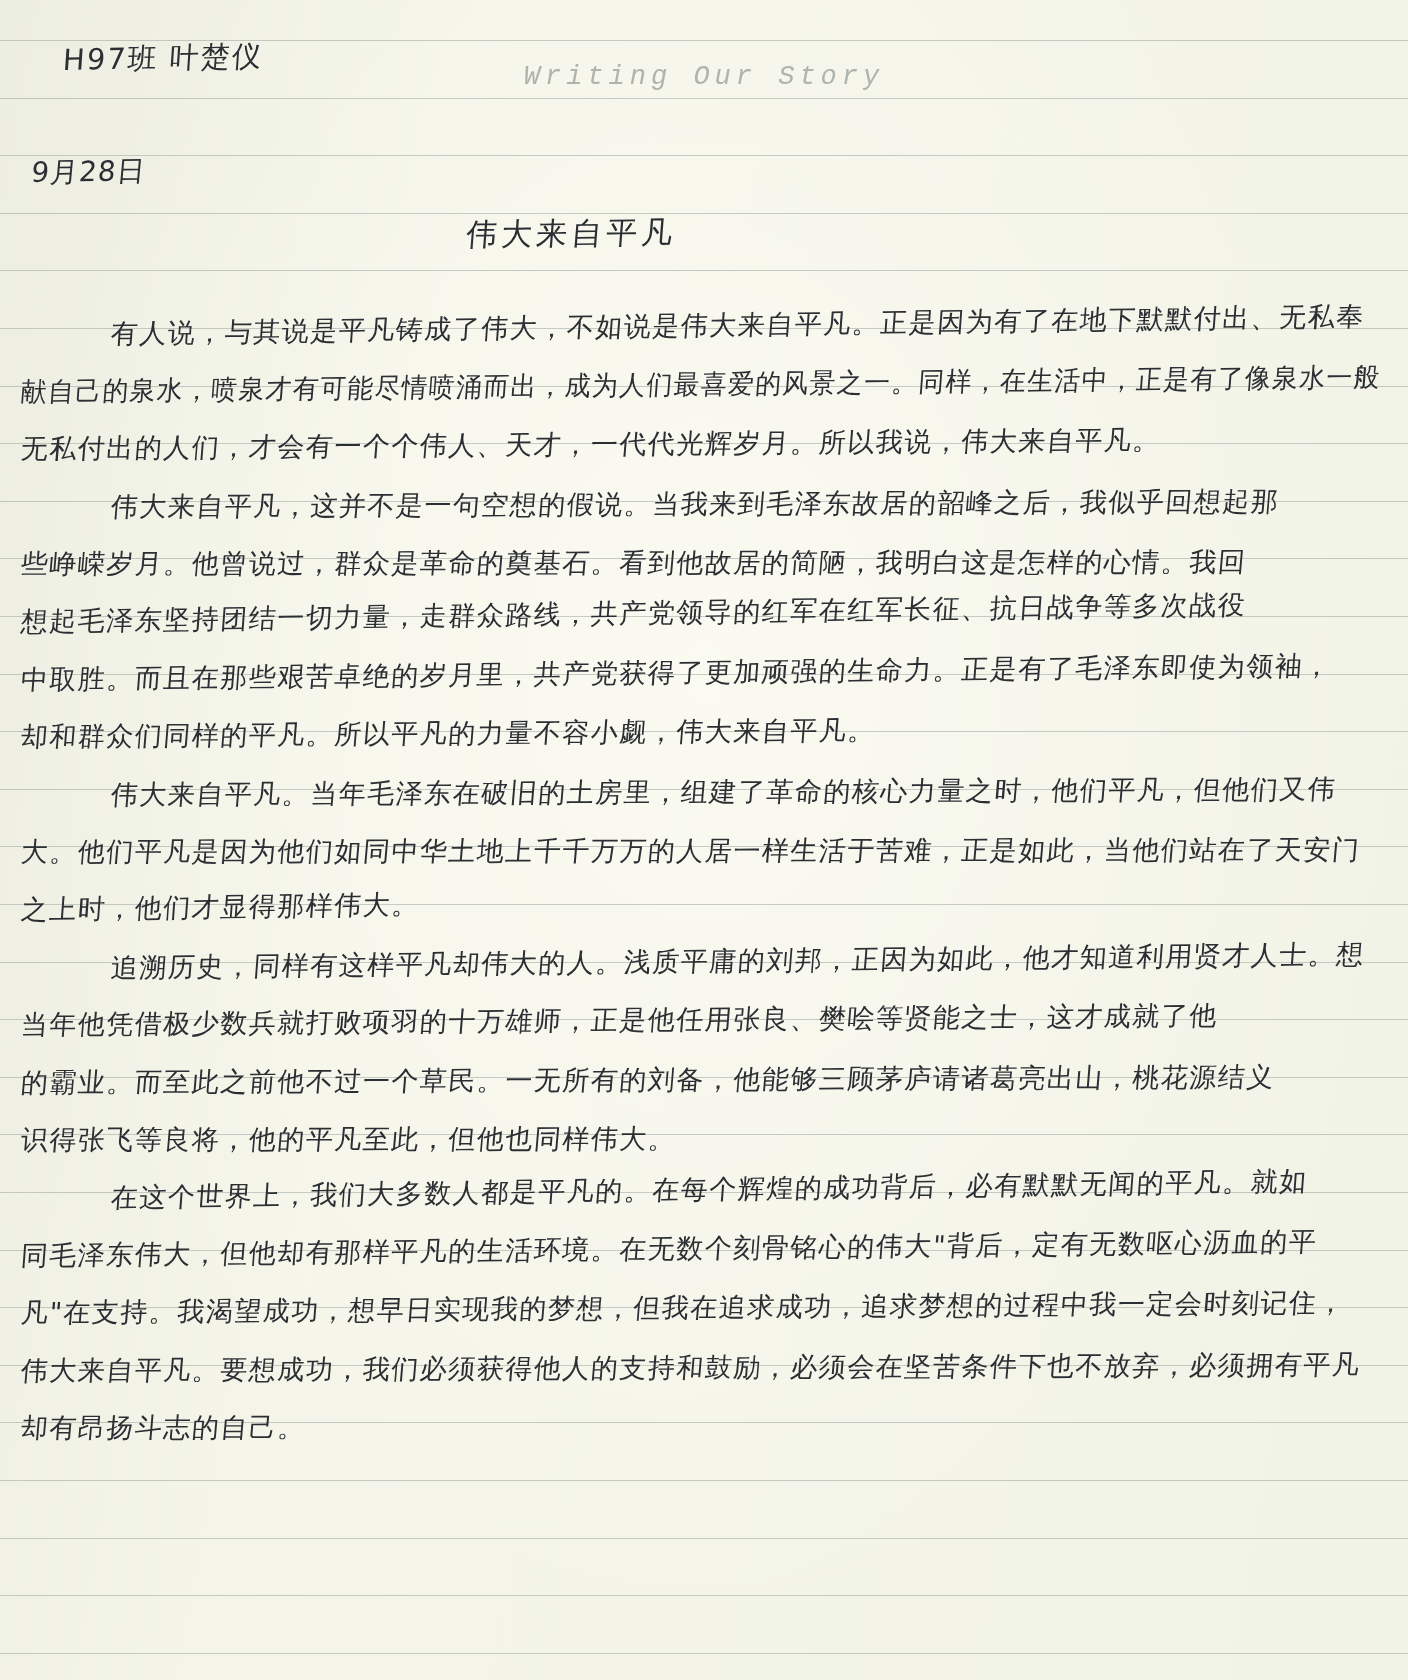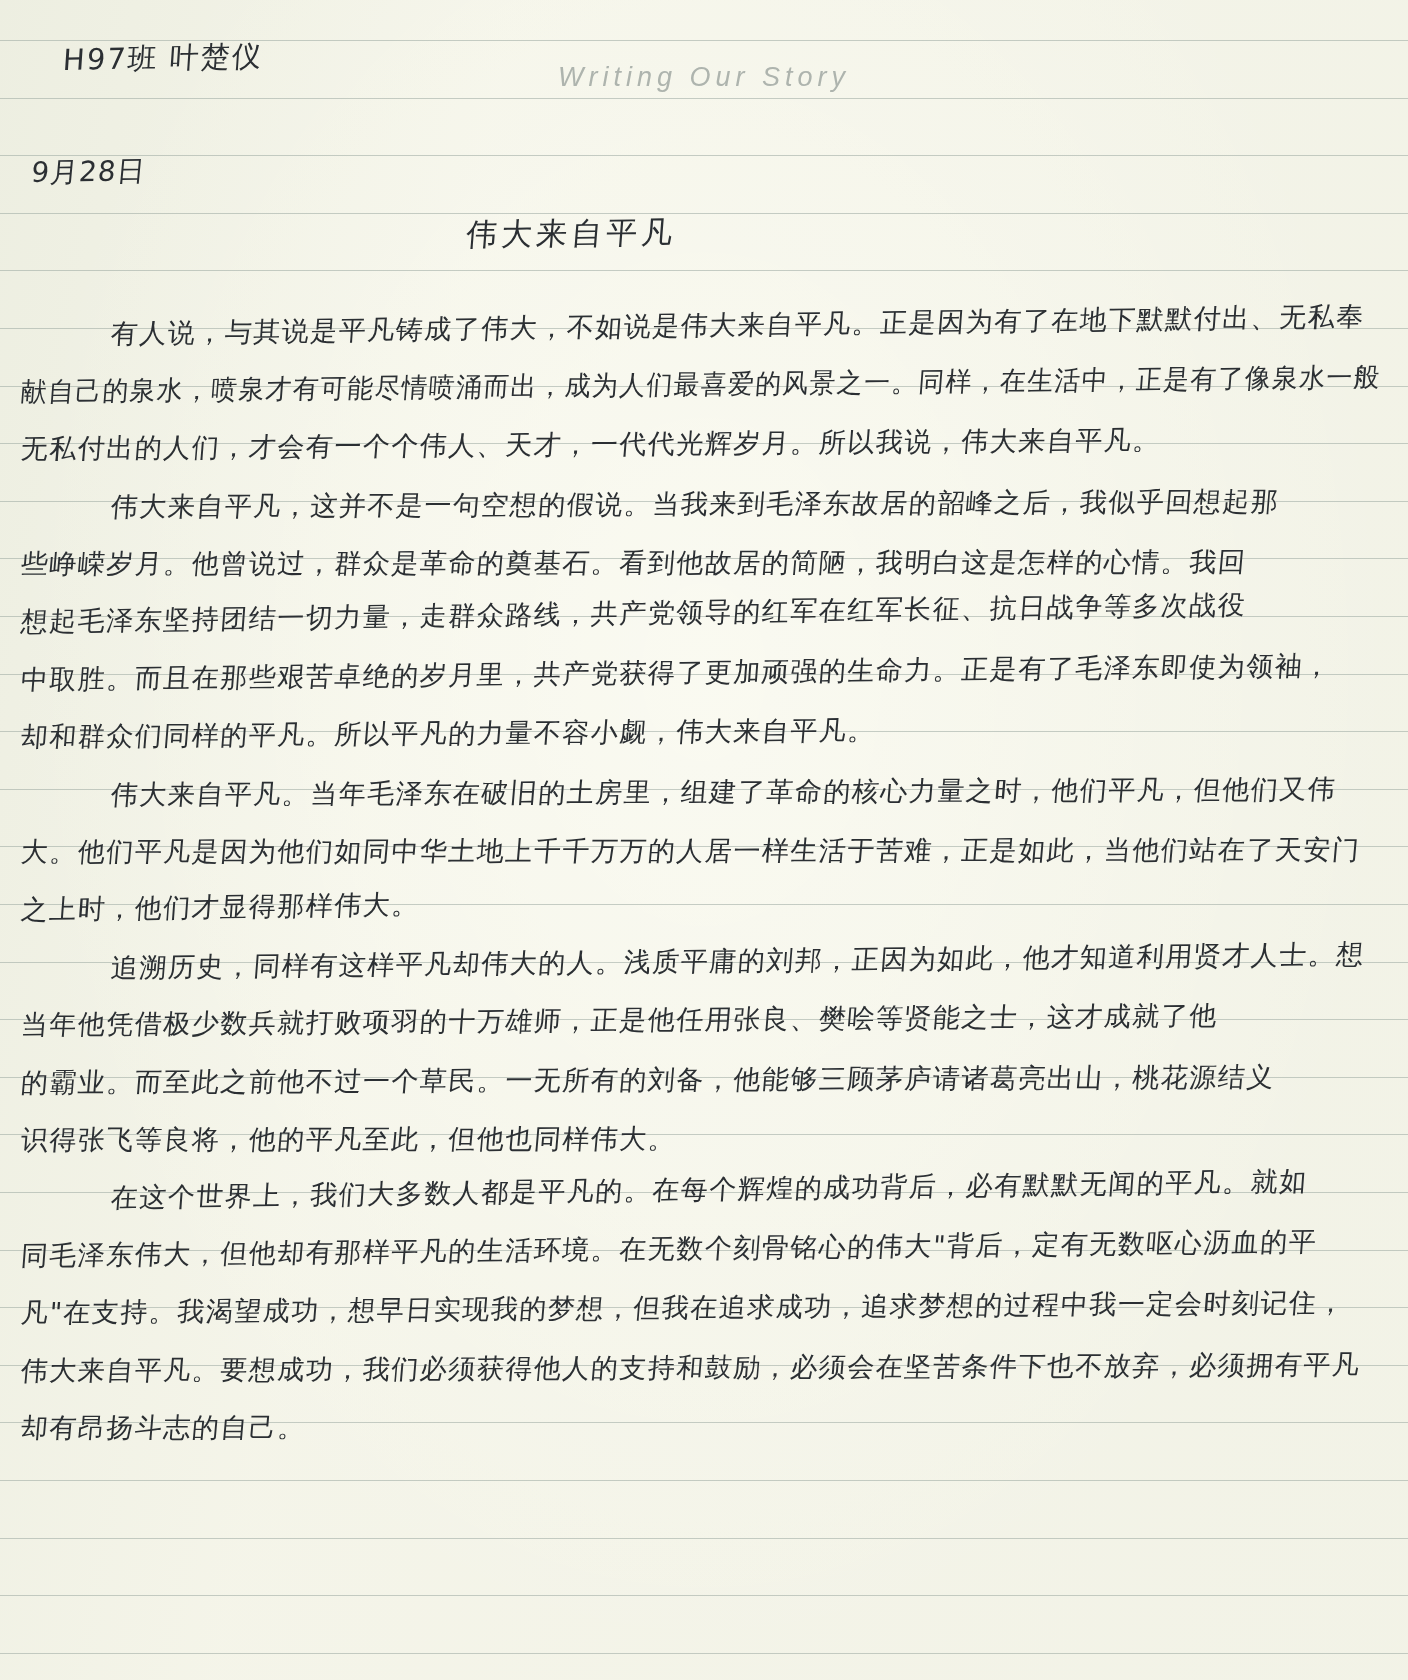--- a/index.html
+++ b/index.html
@@ -52,21 +52,21 @@
     opacity: 0.55;
   }
 
   
   #masthead {
     position: absolute;
     top: 62px;
     left: 0;
     width: 100%;
     text-align: center;
-    font-family: Liberation Sans, sans-serif;
+    font-family: Liberation Mono, monospace;
     font-style: italic;
     font-size: 27px;
     letter-spacing: 5px;
     color: #aeb4ae;
     white-space: nowrap;
   }
 
   
   #ink {
     position: absolute;

